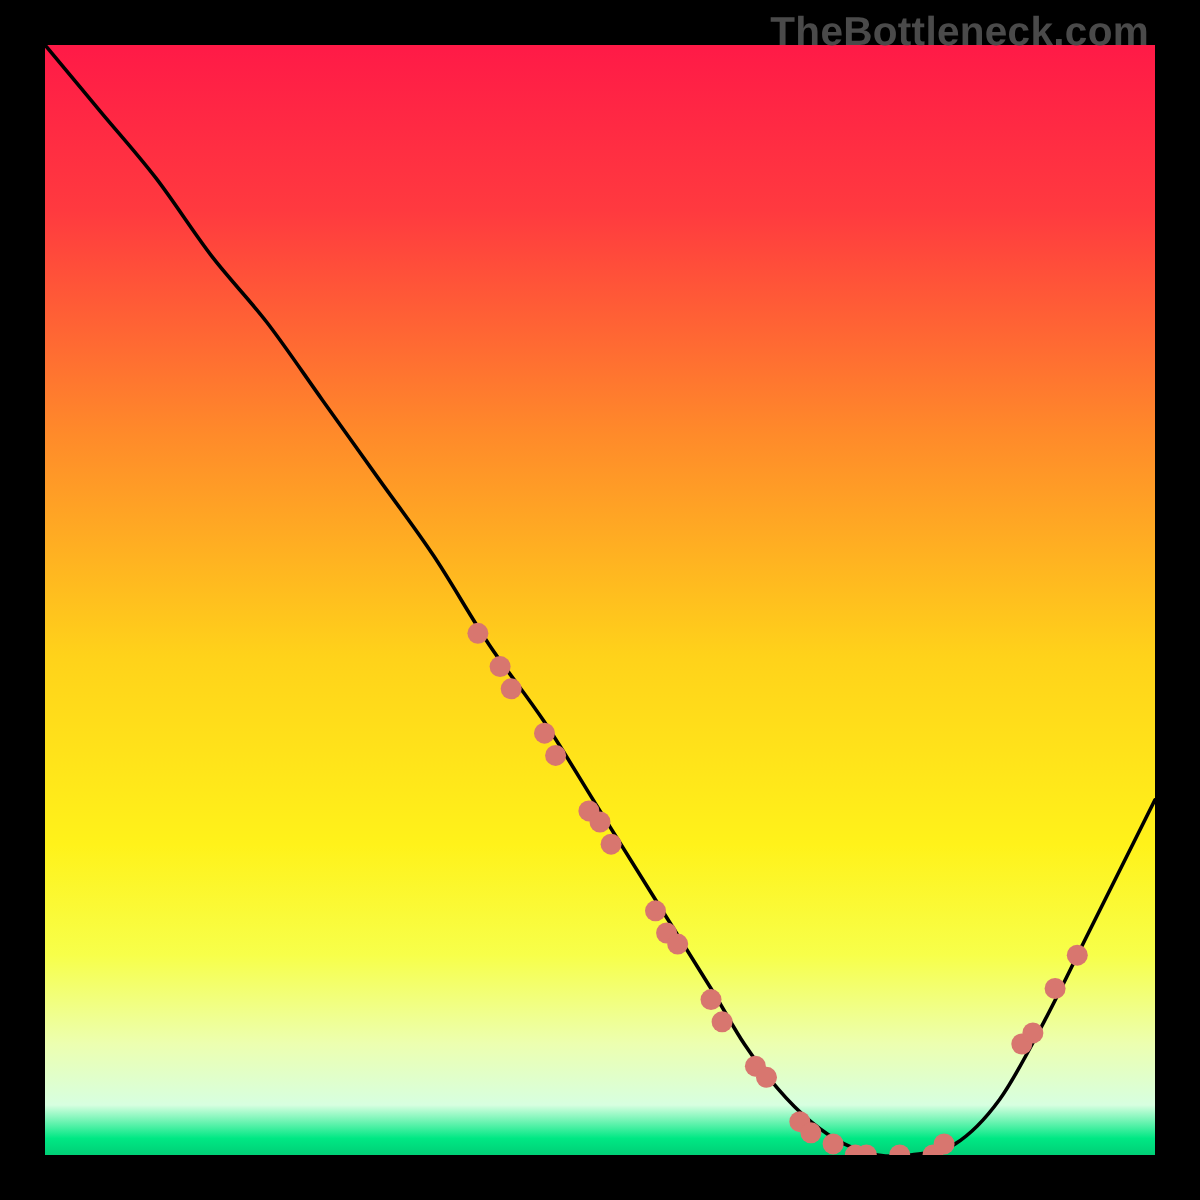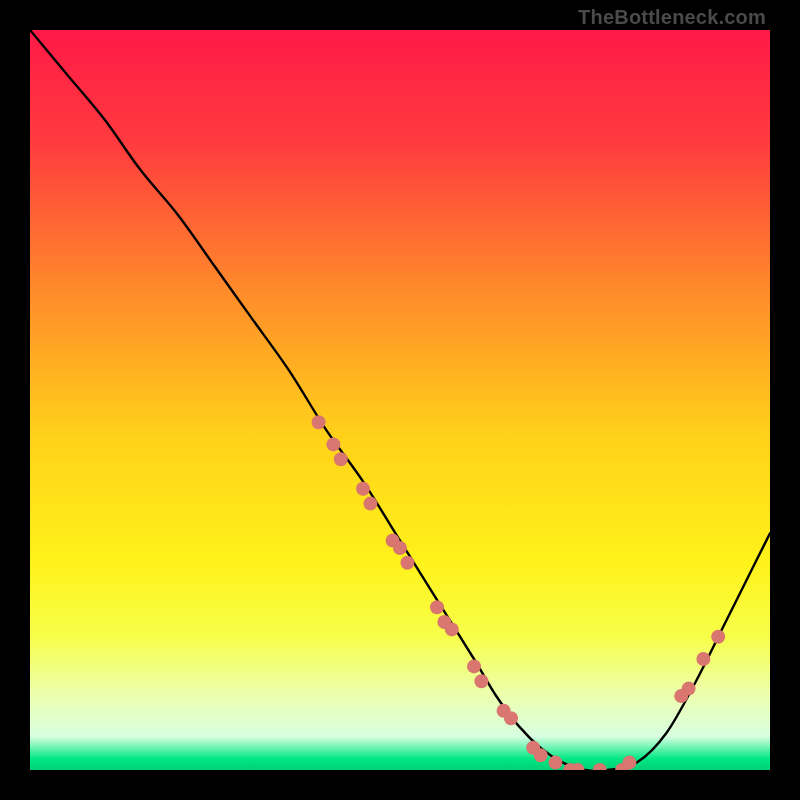--- a/index.html
+++ b/index.html
@@ -32,21 +32,21 @@
     left: 0;
     top: 0;
     width: 740px;
     height: 740px;
   }
   .watermark {
     position: absolute;
     top: 6px;
     right: 34px;
     color: #4a4a4a;
-    font-size: 20px;
+    font-size: 27px;
     font-weight: 600;
     letter-spacing: 0.2px;
     z-index: 5;
     user-select: none;
   }
   svg.curve {
     position: absolute;
     left: 0;
     top: 0;
     width: 740px;

